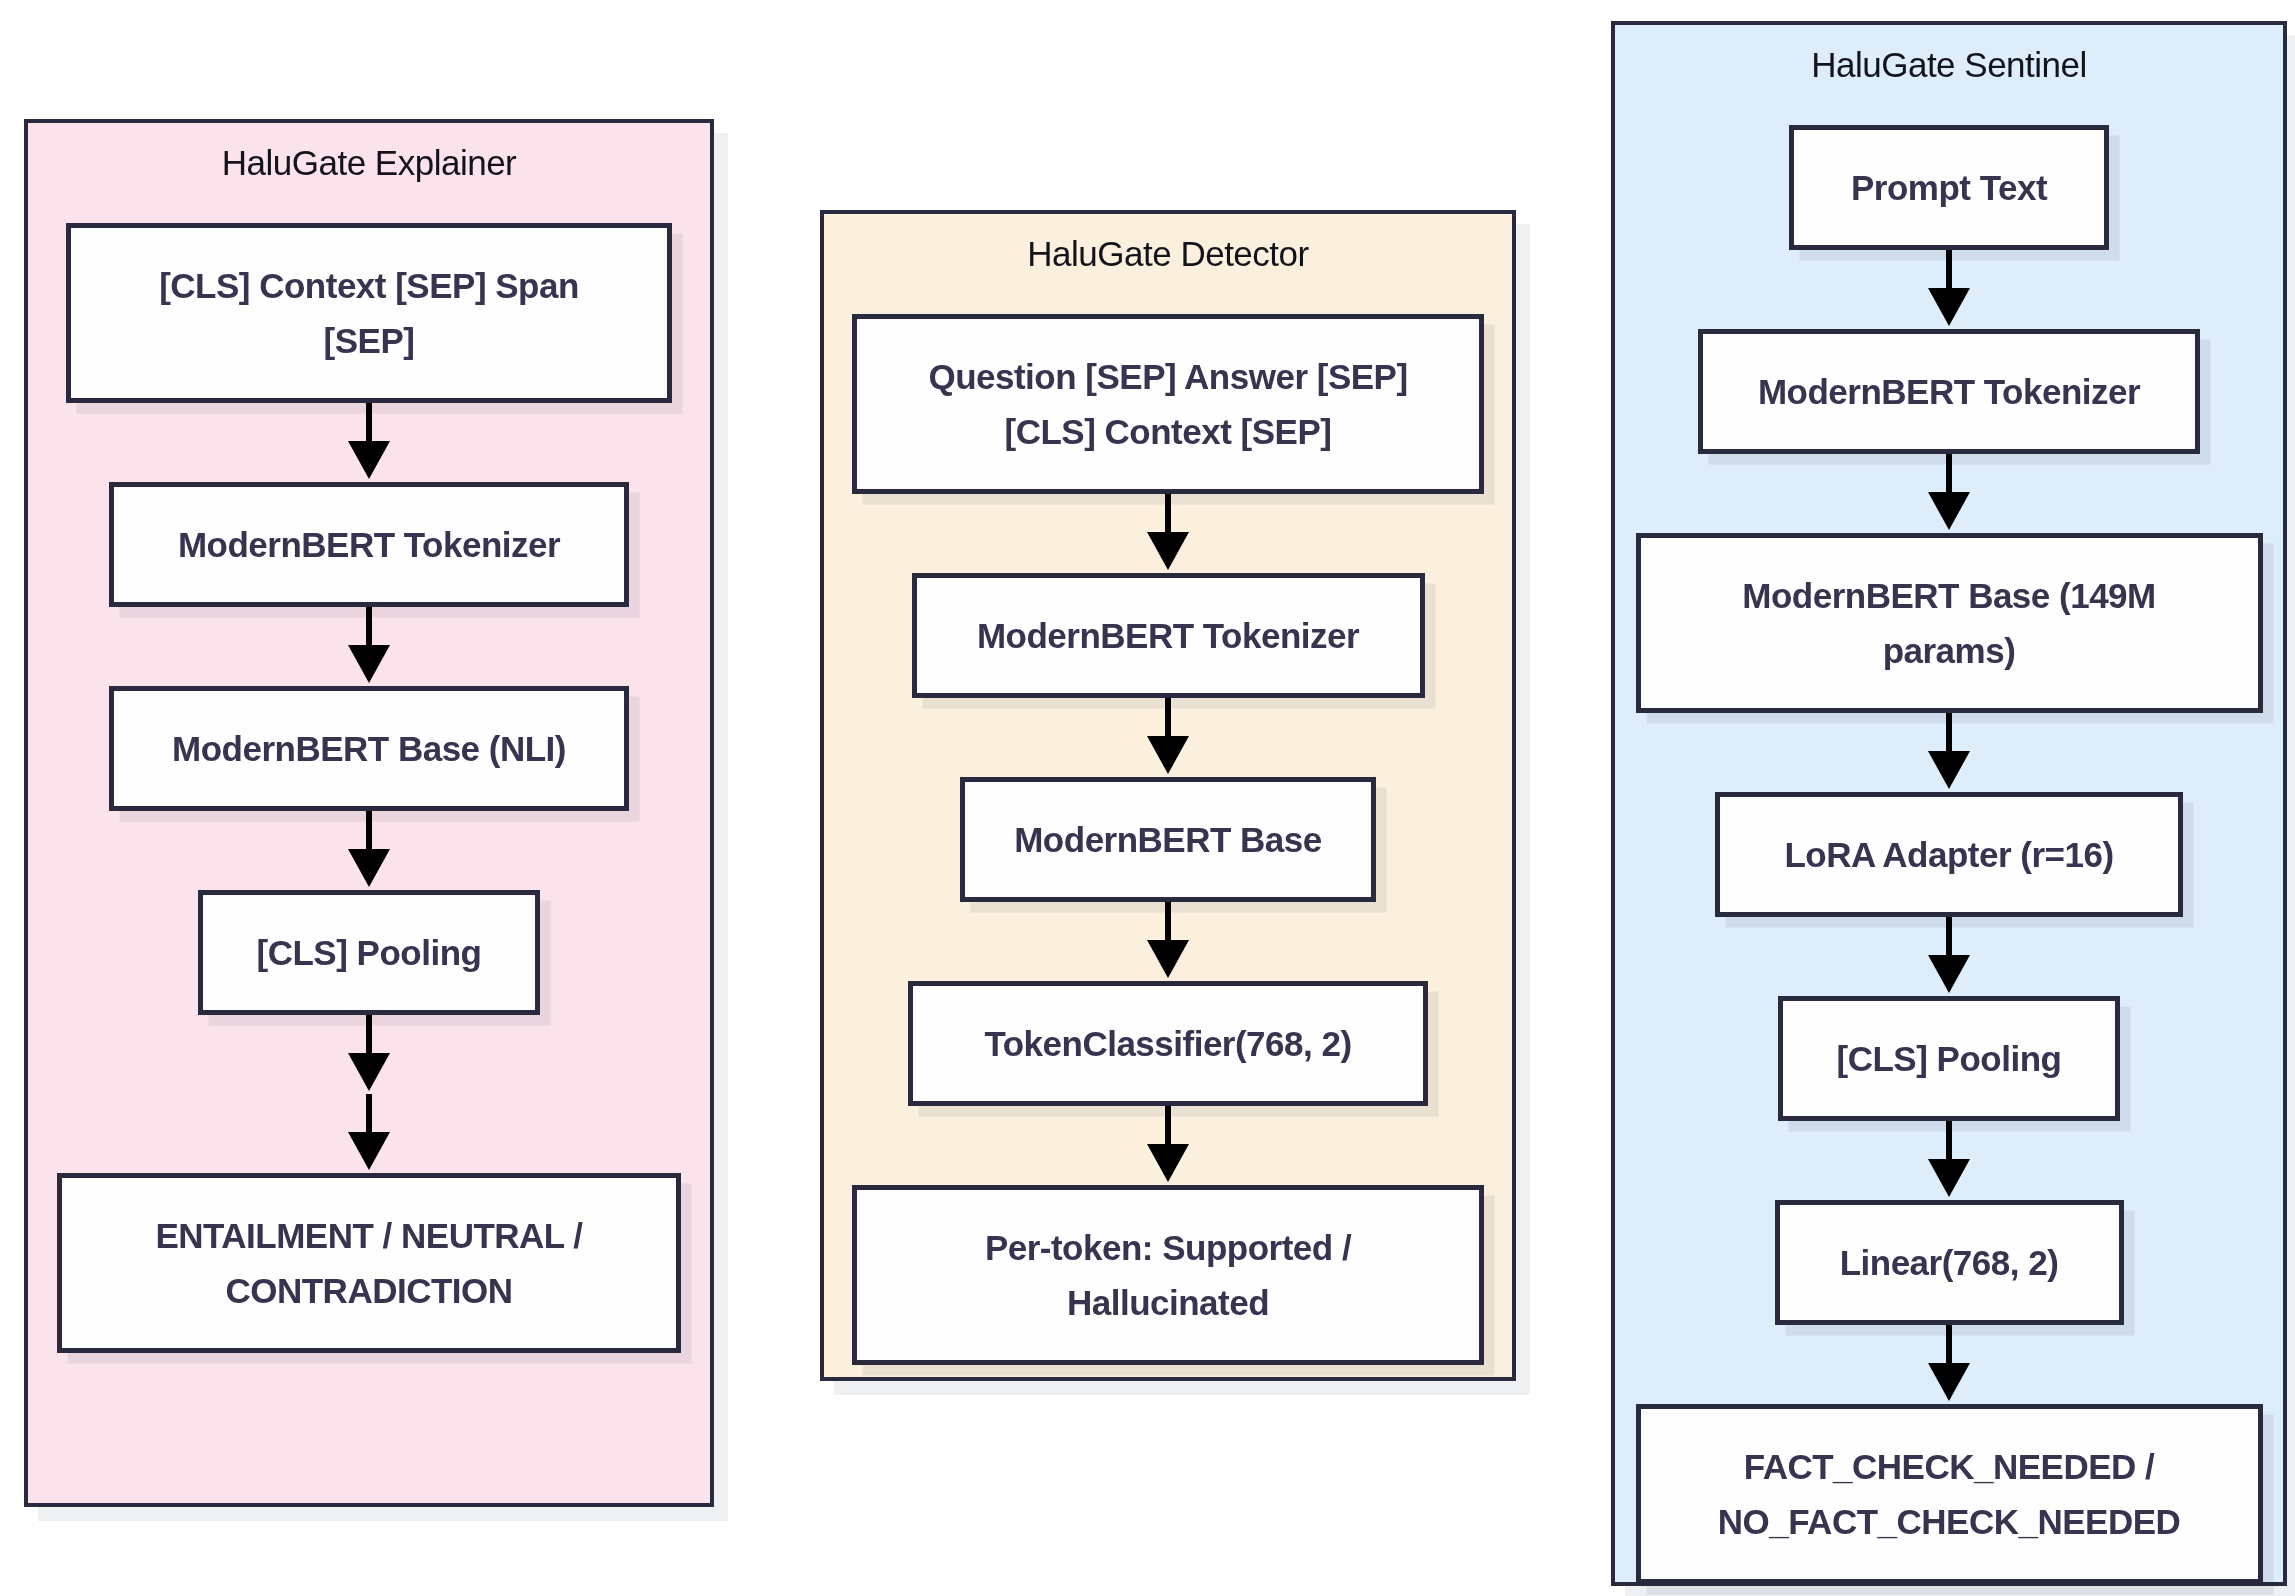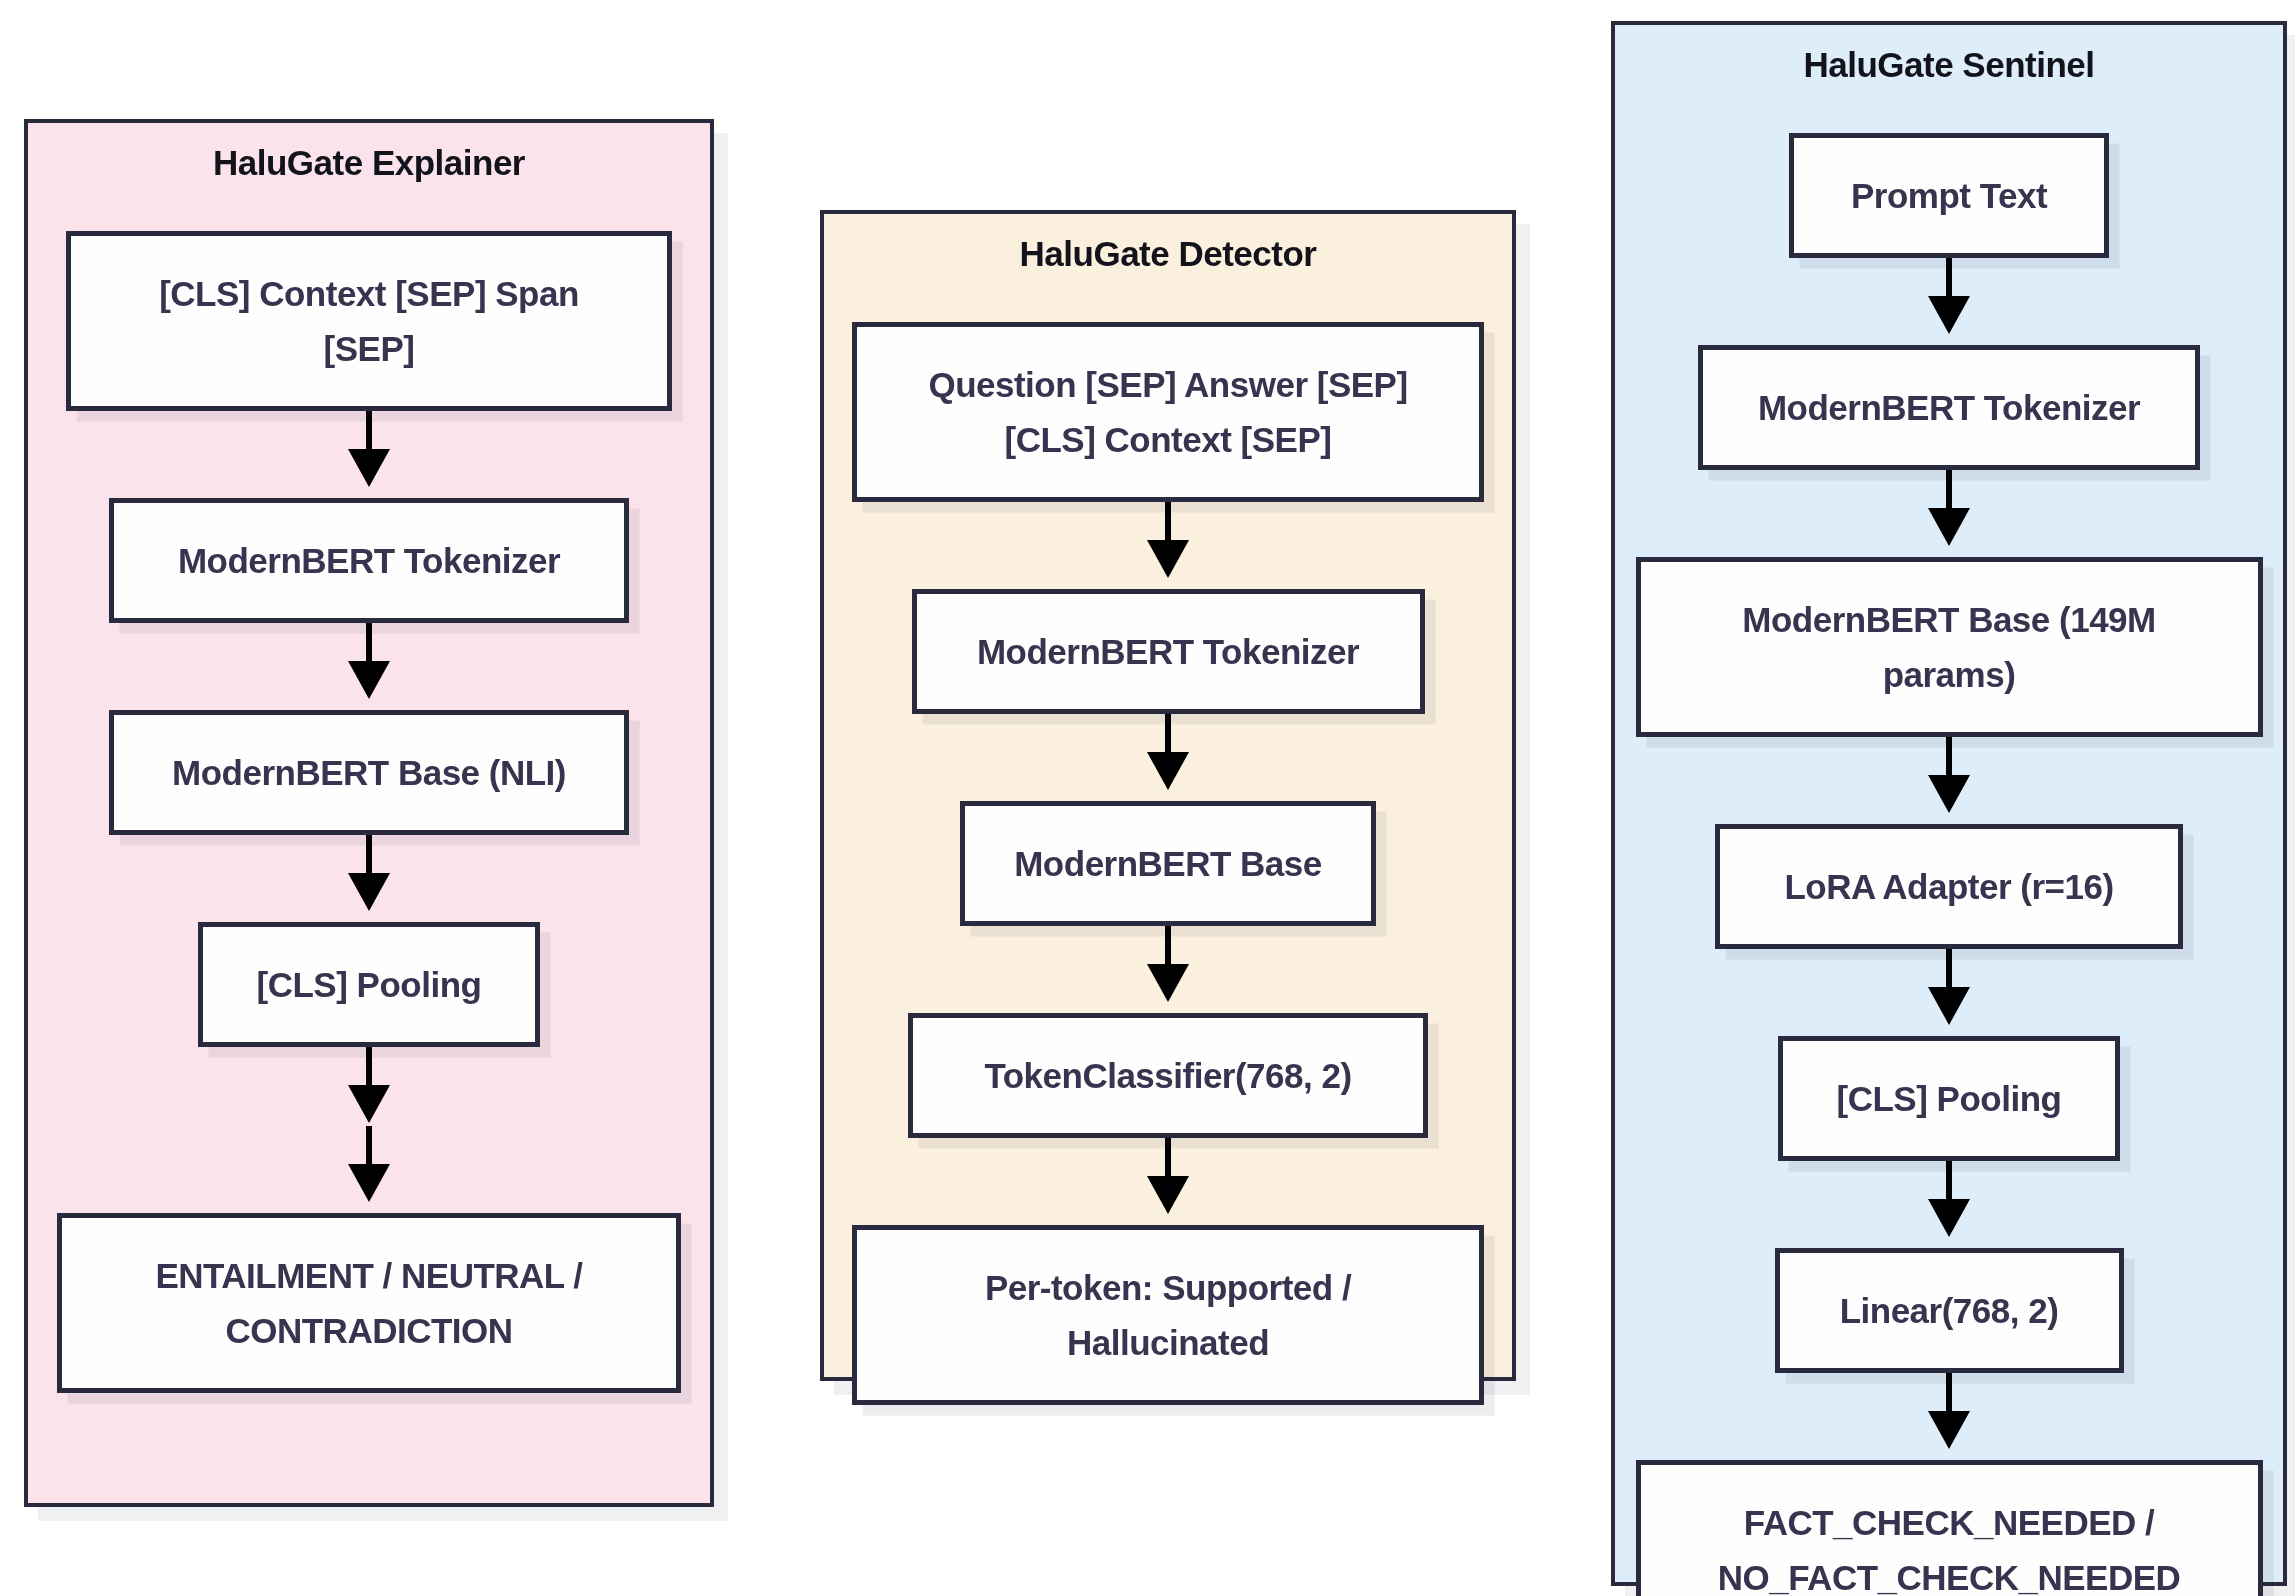--- a/index.html
+++ b/index.html
@@ -30,21 +30,21 @@
     flex-direction:column;
     align-items:center;
   }
   .panel--explainer{left:24px;top:119px;width:690px;height:1388px;background:var(--color-explainer-bg);}
   .panel--detector{left:820px;top:210px;width:696px;height:1171px;background:var(--color-detector-bg);}
   .panel--sentinel{left:1611px;top:21px;width:676px;height:1565px;background:var(--color-sentinel-bg);}
   .panel-title{
     margin-top:18px;
     font-size:35px;
     line-height:44px;
-    font-weight:700;
+    font-weight:400;
     letter-spacing:-0.5px;
     color:var(--color-title-text);
     text-align:center;
   }
   .flow{
     margin-top:38px;
     display:flex;
     flex-direction:column;
     align-items:center;
   }
@@ -52,21 +52,20 @@
     background:var(--color-node-bg);
     border:5.3px solid var(--color-ink);
     box-shadow:10.6px 10.6px 0 0 rgba(42,42,62,0.08);
     min-height:122px;
     display:flex;
     flex-direction:column;
     align-items:center;
     justify-content:center;
     padding:30px 21px;
     text-align:center;
-    margin-top:8px;
   }
   .node .line{
     display:block;
     white-space:nowrap;
     font-size:35px;
     line-height:55px;
     font-weight:600;
     letter-spacing:-0.5px;
     color:var(--color-node-text);
   }

